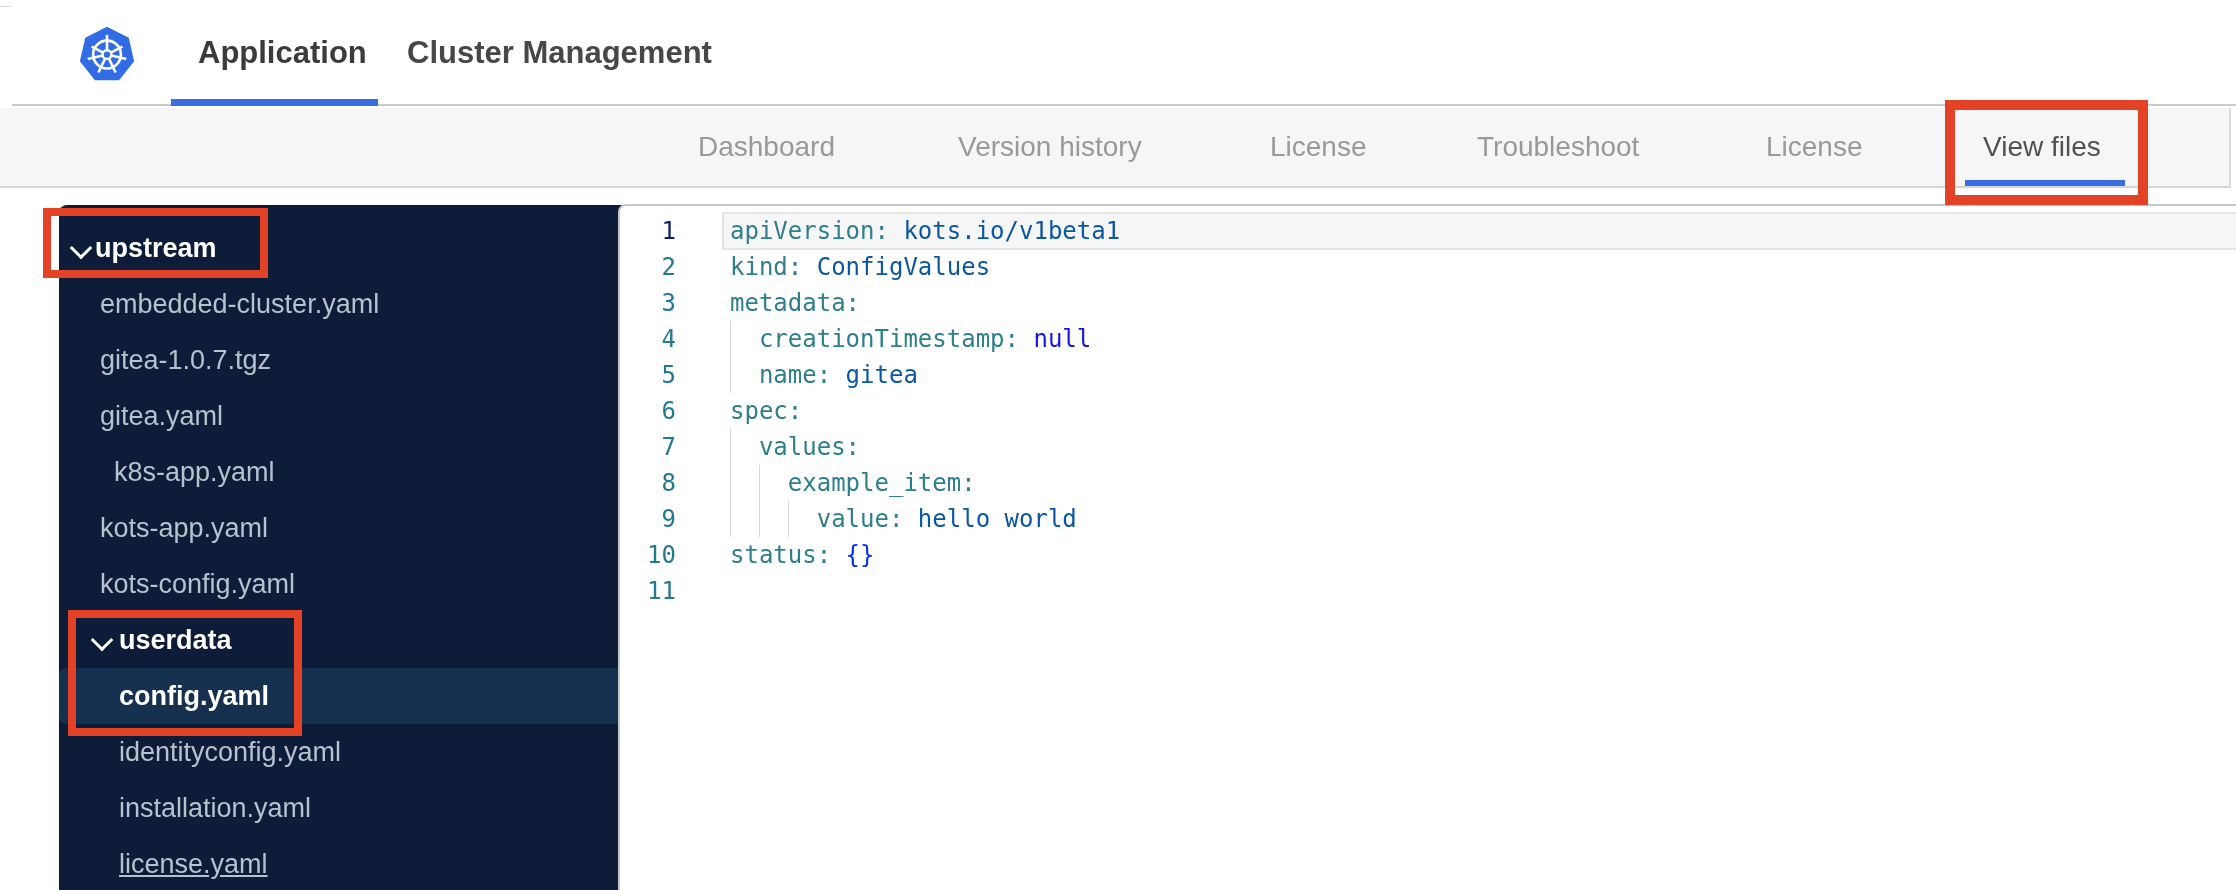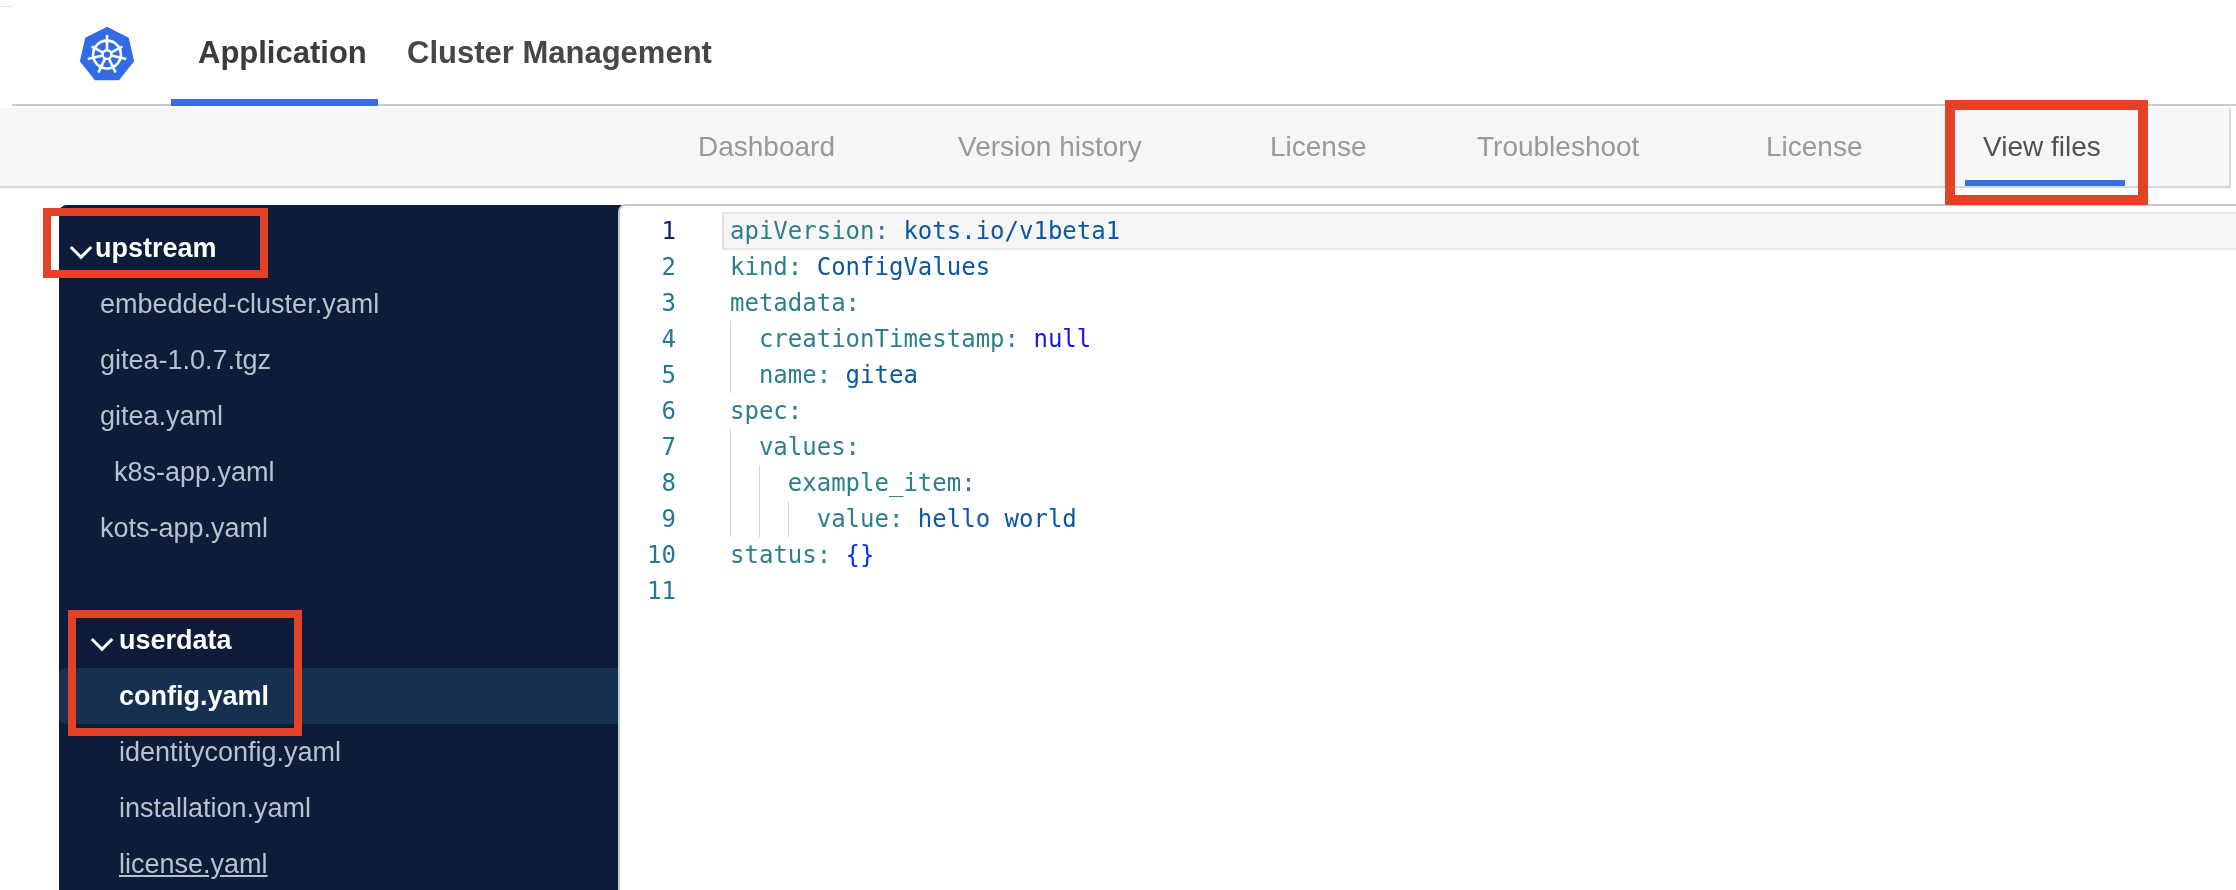--- a/index.html
+++ b/index.html
@@ -126,20 +126,23 @@
       </div>
     <div class="tree-row" style="top:183px;">
         <span class="tree-label" style="margin-left:41px;">gitea.yaml</span>
       </div>
     <div class="tree-row" style="top:239px;padding-left:14px;">
         <span class="tree-label" style="margin-left:41px;">k8s-app.yaml</span>
       </div>
     <div class="tree-row" style="top:295px;">
         <span class="tree-label" style="margin-left:41px;">kots-app.yaml</span>
       </div>
+    <div class="tree-row" style="top:351px;">
+        <span class="tree-label" style="margin-left:41px;">kots-config.yaml</span>
+      </div>
     <div class="tree-row" style="top:407px;">
       <span class="chev" style="left:35px;top:20px;"></span>
       <span class="tree-label folder" style="margin-left:60px;">userdata</span>
     </div>
     <div class="tree-row selected" style="top:463px;border-radius:7px;">
         <span class="tree-label selectedfile" style="margin-left:60px;">config.yaml</span>
       </div>
     <div class="tree-row" style="top:519px;">
         <span class="tree-label" style="margin-left:60px;">identityconfig.yaml</span>
       </div>

